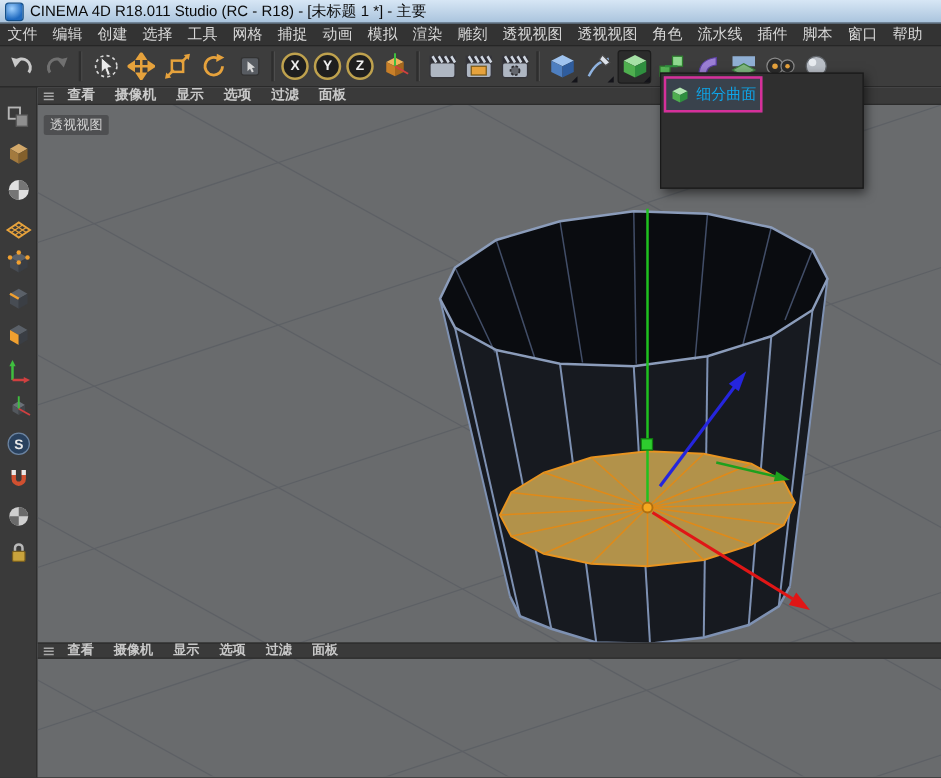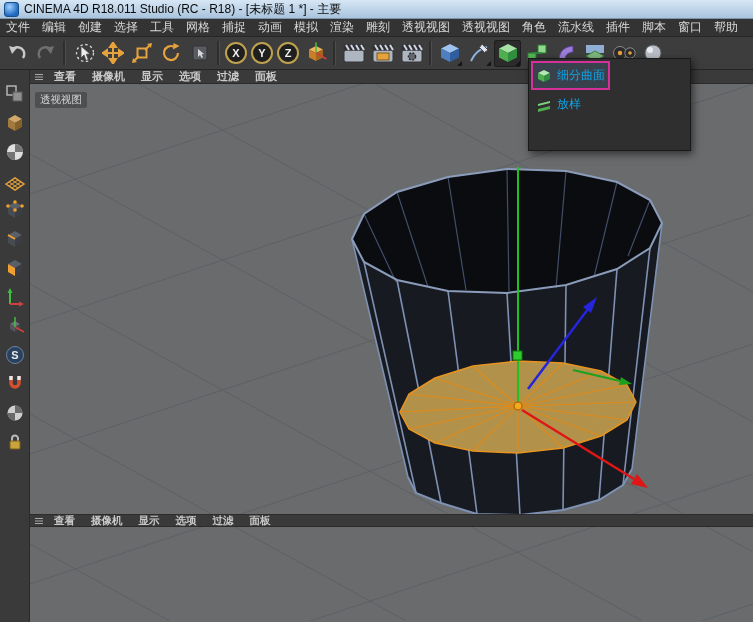--- a/index.html
+++ b/index.html
@@ -460,24 +460,15 @@
     <div class="gen-item hl">
       <span class="gen-ic">
         <svg width="16" height="16">
             <polygon points="8,2 14,5 8,8 2,5" fill="#b2e6b2"></polygon>
             <polygon points="2,5 8,8 8,14 2,11" fill="#4fae4f"></polygon>
             <polygon points="14,5 8,8 8,14 14,11" fill="#2f8f3f"></polygon>
           </svg>
       </span>
       <span>细分曲面</span>
     </div>
-    <div class="gen-item">
-      <span class="gen-ic">
-        <svg width="16" height="16">
-            <path d="M2 12 L14 9 L14 12 L2 15 Z" fill="#4fae4f"></path>
-            <path d="M2 7 L14 4 L14 6 L2 9 Z" fill="#7fd07f"></path>
-          </svg>
-      </span>
-      <span>放样</span>
-    </div>
   </div>
 
 </div>
 
 </body></html>

